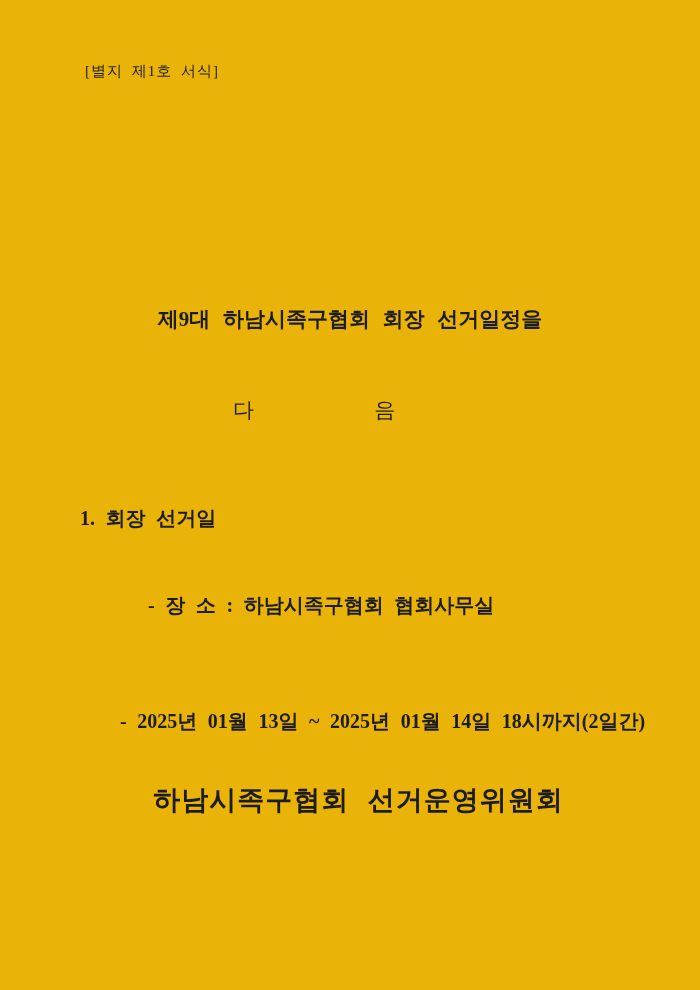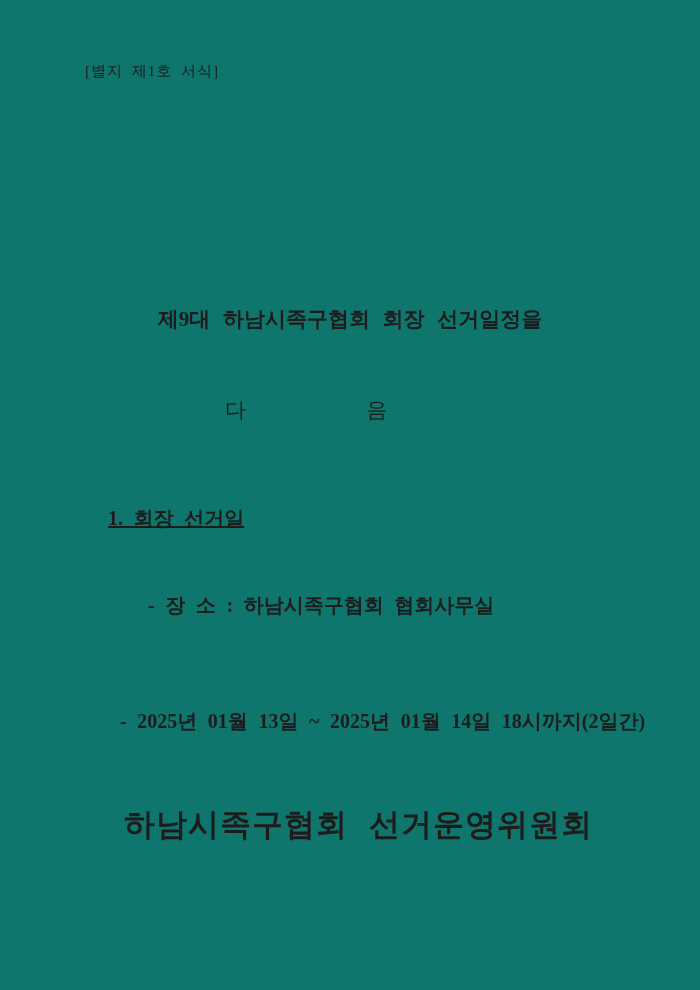--- a/index.html
+++ b/index.html
@@ -11,21 +11,21 @@
     width: 700px;
     height: 990px;
     position: relative;
     font-family: "Liberation Serif", "DejaVu Serif", serif;
     color: #1c1c1c;
     overflow: hidden;
   }
   .page {
     position: absolute;
     inset: 0;
-    background: #0f766e;
+    background: #eab308;
   }
   .form-label {
     position: absolute;
     top: 62px;
     left: 85px;
     font-size: 15px;
     font-weight: 400;
     letter-spacing: 1px;
     word-spacing: 4px;
   }
@@ -49,21 +49,21 @@
     box-sizing: border-box;
     text-align: center;
     font-size: 21px;
     font-weight: 700;
     line-height: 33px;
     word-spacing: 0.35em;
   }
   .daum {
     position: absolute;
     top: 396px;
-    left: 8px;
+    left: 16px;
     width: 580px;
     padding-left: 16px;
     box-sizing: border-box;
     text-align: center;
     font-size: 21px;
     font-weight: 400;
     word-spacing: 115px;
     white-space: pre;
   }
   .items {
@@ -71,22 +71,21 @@
     top: 446px;
     left: 0;
     width: 700px;
     font-size: 20px;
     font-weight: 700;
     line-height: 29px;
     word-spacing: 0.28em;
     white-space: pre;
   }
   .item-heading {
-    padding-left: 108px;
-    text-decoration: underline;
+    padding-left: 80px;
   }
   .item-heading.gap {
     margin-top: 9px;
   }
   .item-sub.indent-a {
     padding-left: 148px;
   }
   .item-sub.indent-b {
     padding-left: 120px;
   }
@@ -97,27 +96,27 @@
     width: 700px;
     padding-left: 4px;
     box-sizing: border-box;
     text-align: center;
     font-size: 20px;
     font-weight: 700;
     word-spacing: 0.35em;
   }
   .issuer {
     position: absolute;
-    top: 804px;
+    top: 782px;
     left: 0;
     width: 700px;
     padding-left: 17px;
     box-sizing: border-box;
     text-align: center;
-    font-size: 31px;
+    font-size: 27px;
     font-weight: 700;
     word-spacing: 0.4em;
     letter-spacing: 1px;
   }
 </style>
 </head>
 <body>
 
 <div class="page">
 

